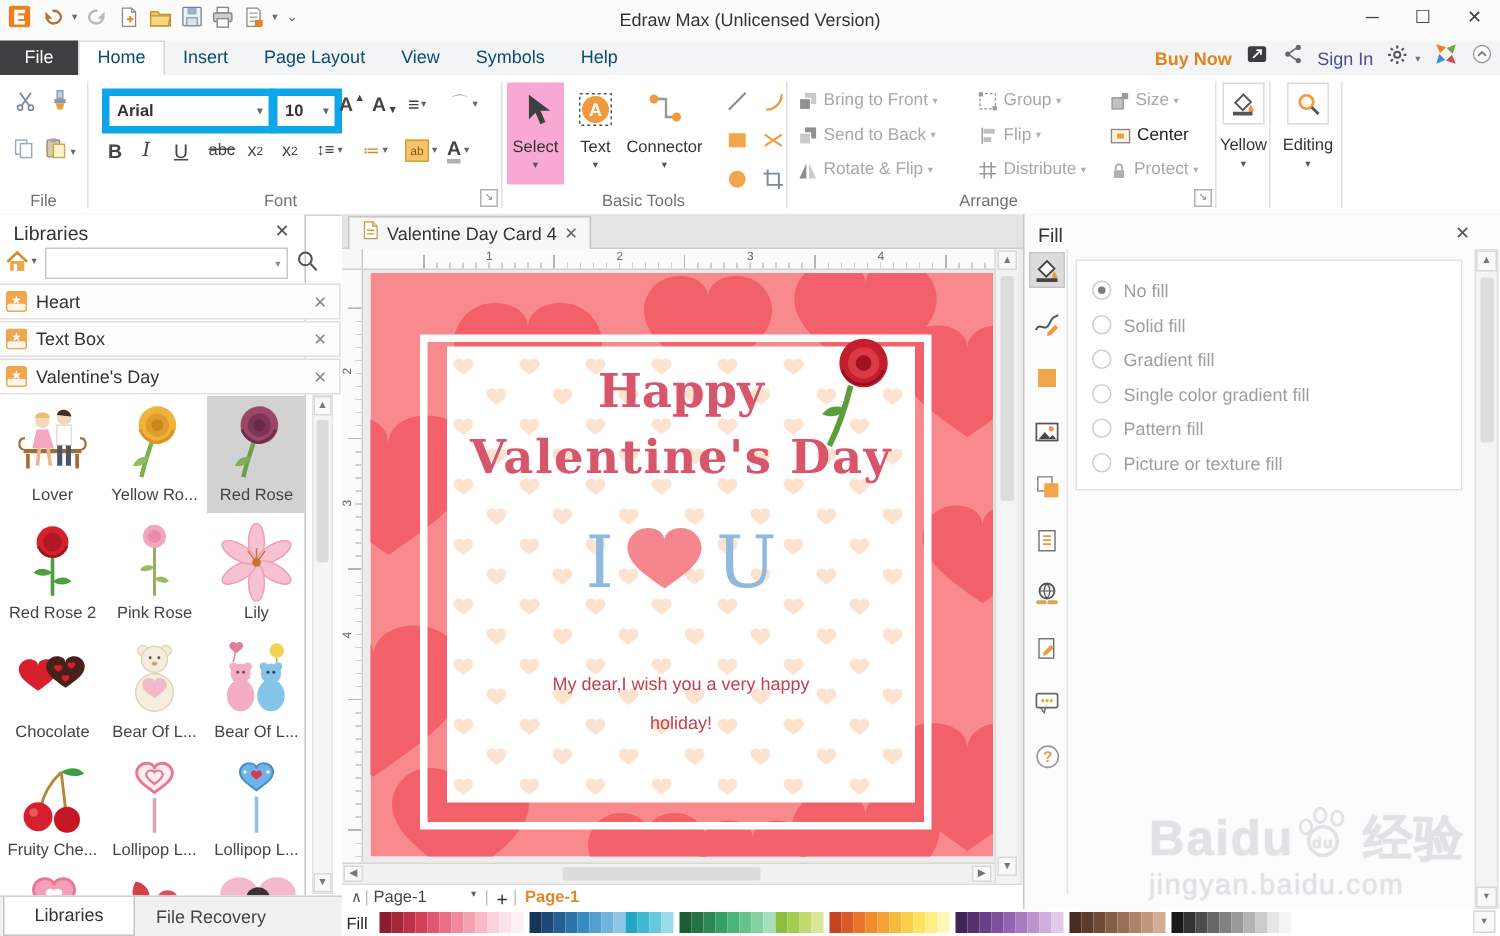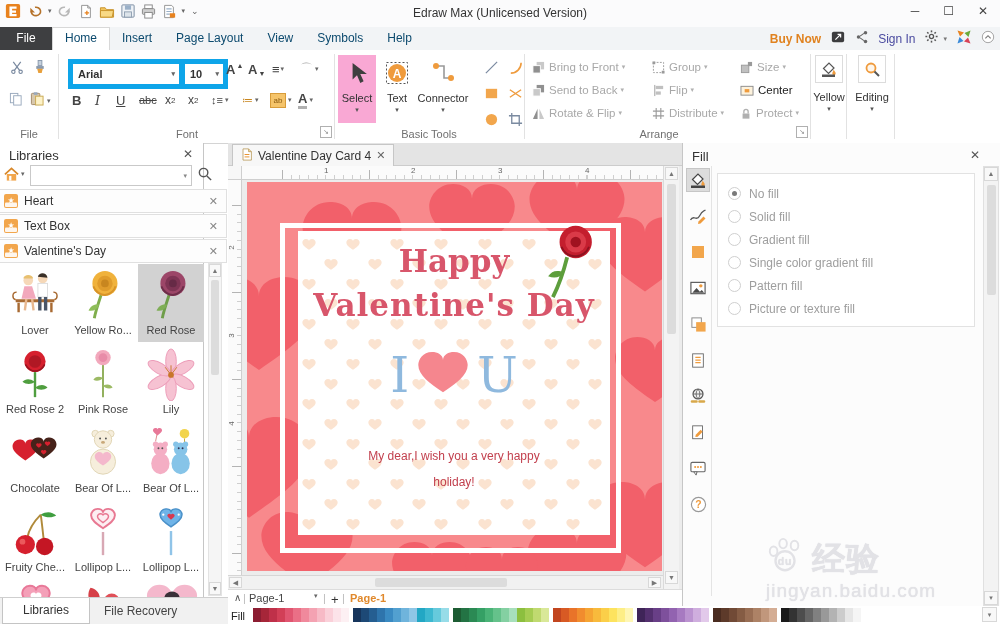--- a/index.html
+++ b/index.html
@@ -1051,20 +1051,21 @@
           <div class="pal-s" style="background:#cccccc"></div>
           <div class="pal-s" style="background:#e6e6e6"></div>
           <div class="pal-s" style="background:#f5f5f5"></div>
         </div>
       </div>
     <div id="fp-btn1" class="scr-btn" style="left:754px;top:1px;width:15px;height:15px;line-height:13px;">▾</div>
   </div>
 
   <div id="watermark">
     <div id="wm-row1">
+      <span>Baidu</span>
       <span id="wm-paw"><svg xmlns="http://www.w3.org/2000/svg" viewBox="0 0 40 40" width="38" height="38">
             <circle cx="20" cy="26" r="10" fill="none" stroke="#e2e2e6" stroke-width="2.5"></circle>
             <ellipse cx="8" cy="16" rx="4" ry="5" fill="none" stroke="#e2e2e6" stroke-width="2"></ellipse>
             <ellipse cx="18" cy="8" rx="4" ry="5" fill="none" stroke="#e2e2e6" stroke-width="2"></ellipse>
             <ellipse cx="30" cy="10" rx="4" ry="5" fill="none" stroke="#e2e2e6" stroke-width="2"></ellipse>
             <text x="20" y="31" font-size="11" font-weight="bold" fill="#e2e2e6" text-anchor="middle" font-family="Liberation Sans,sans-serif">du</text>
           </svg></span>
       <span id="wm-cn">经验</span>
     </div>
     <div id="wm-url">jingyan.baidu.com</div>

